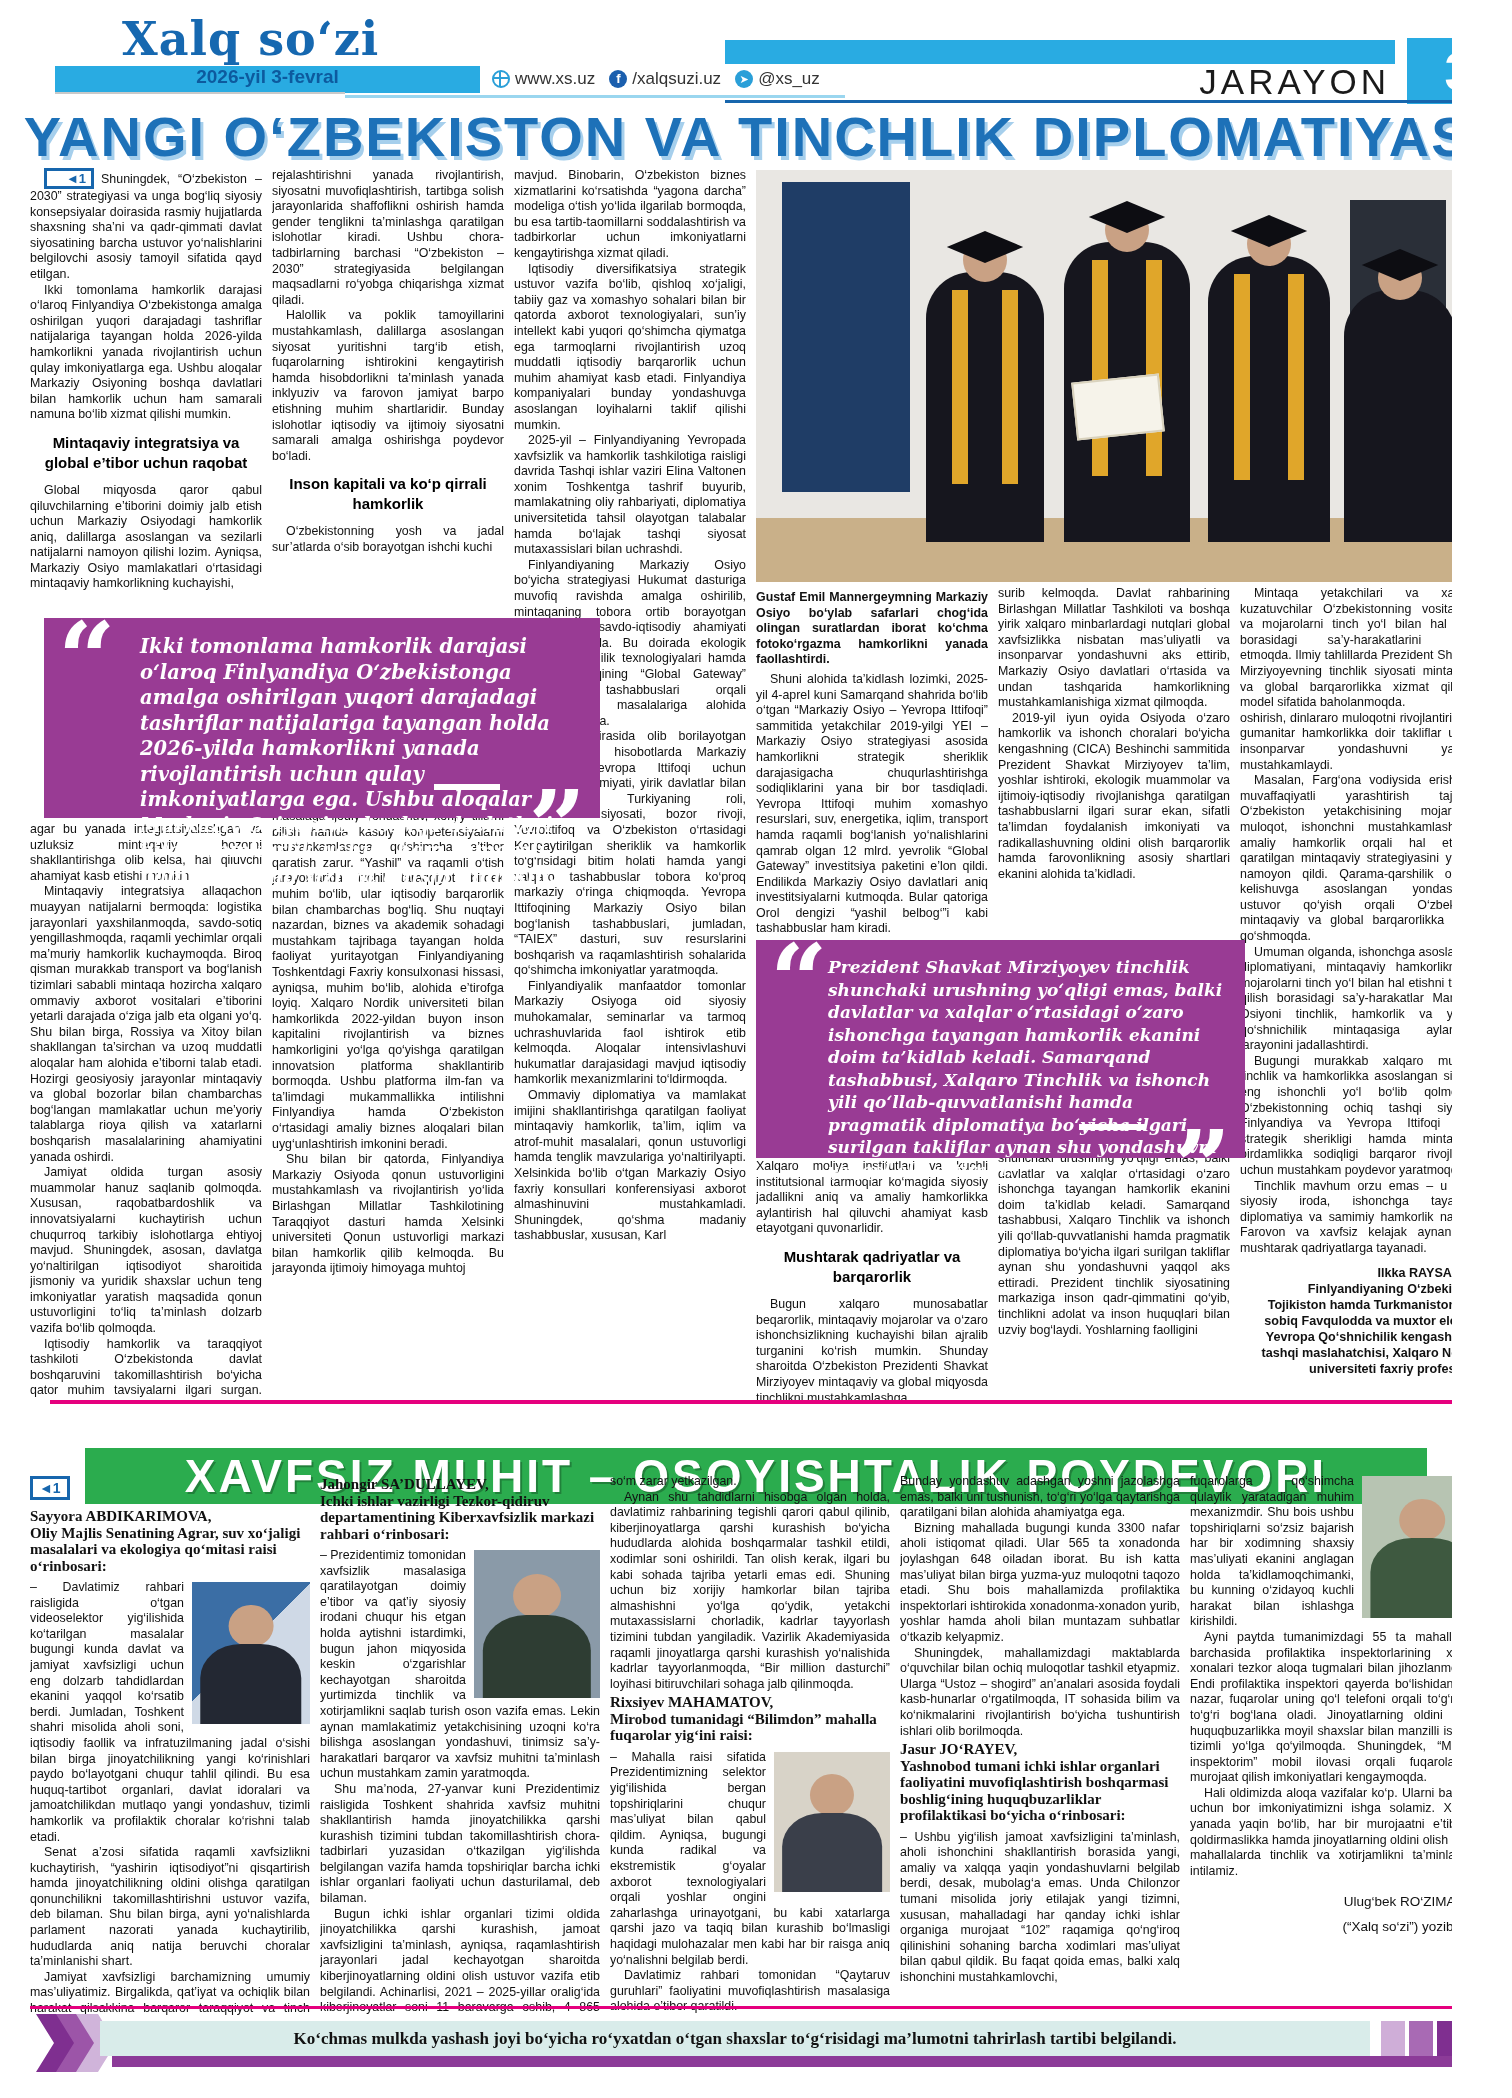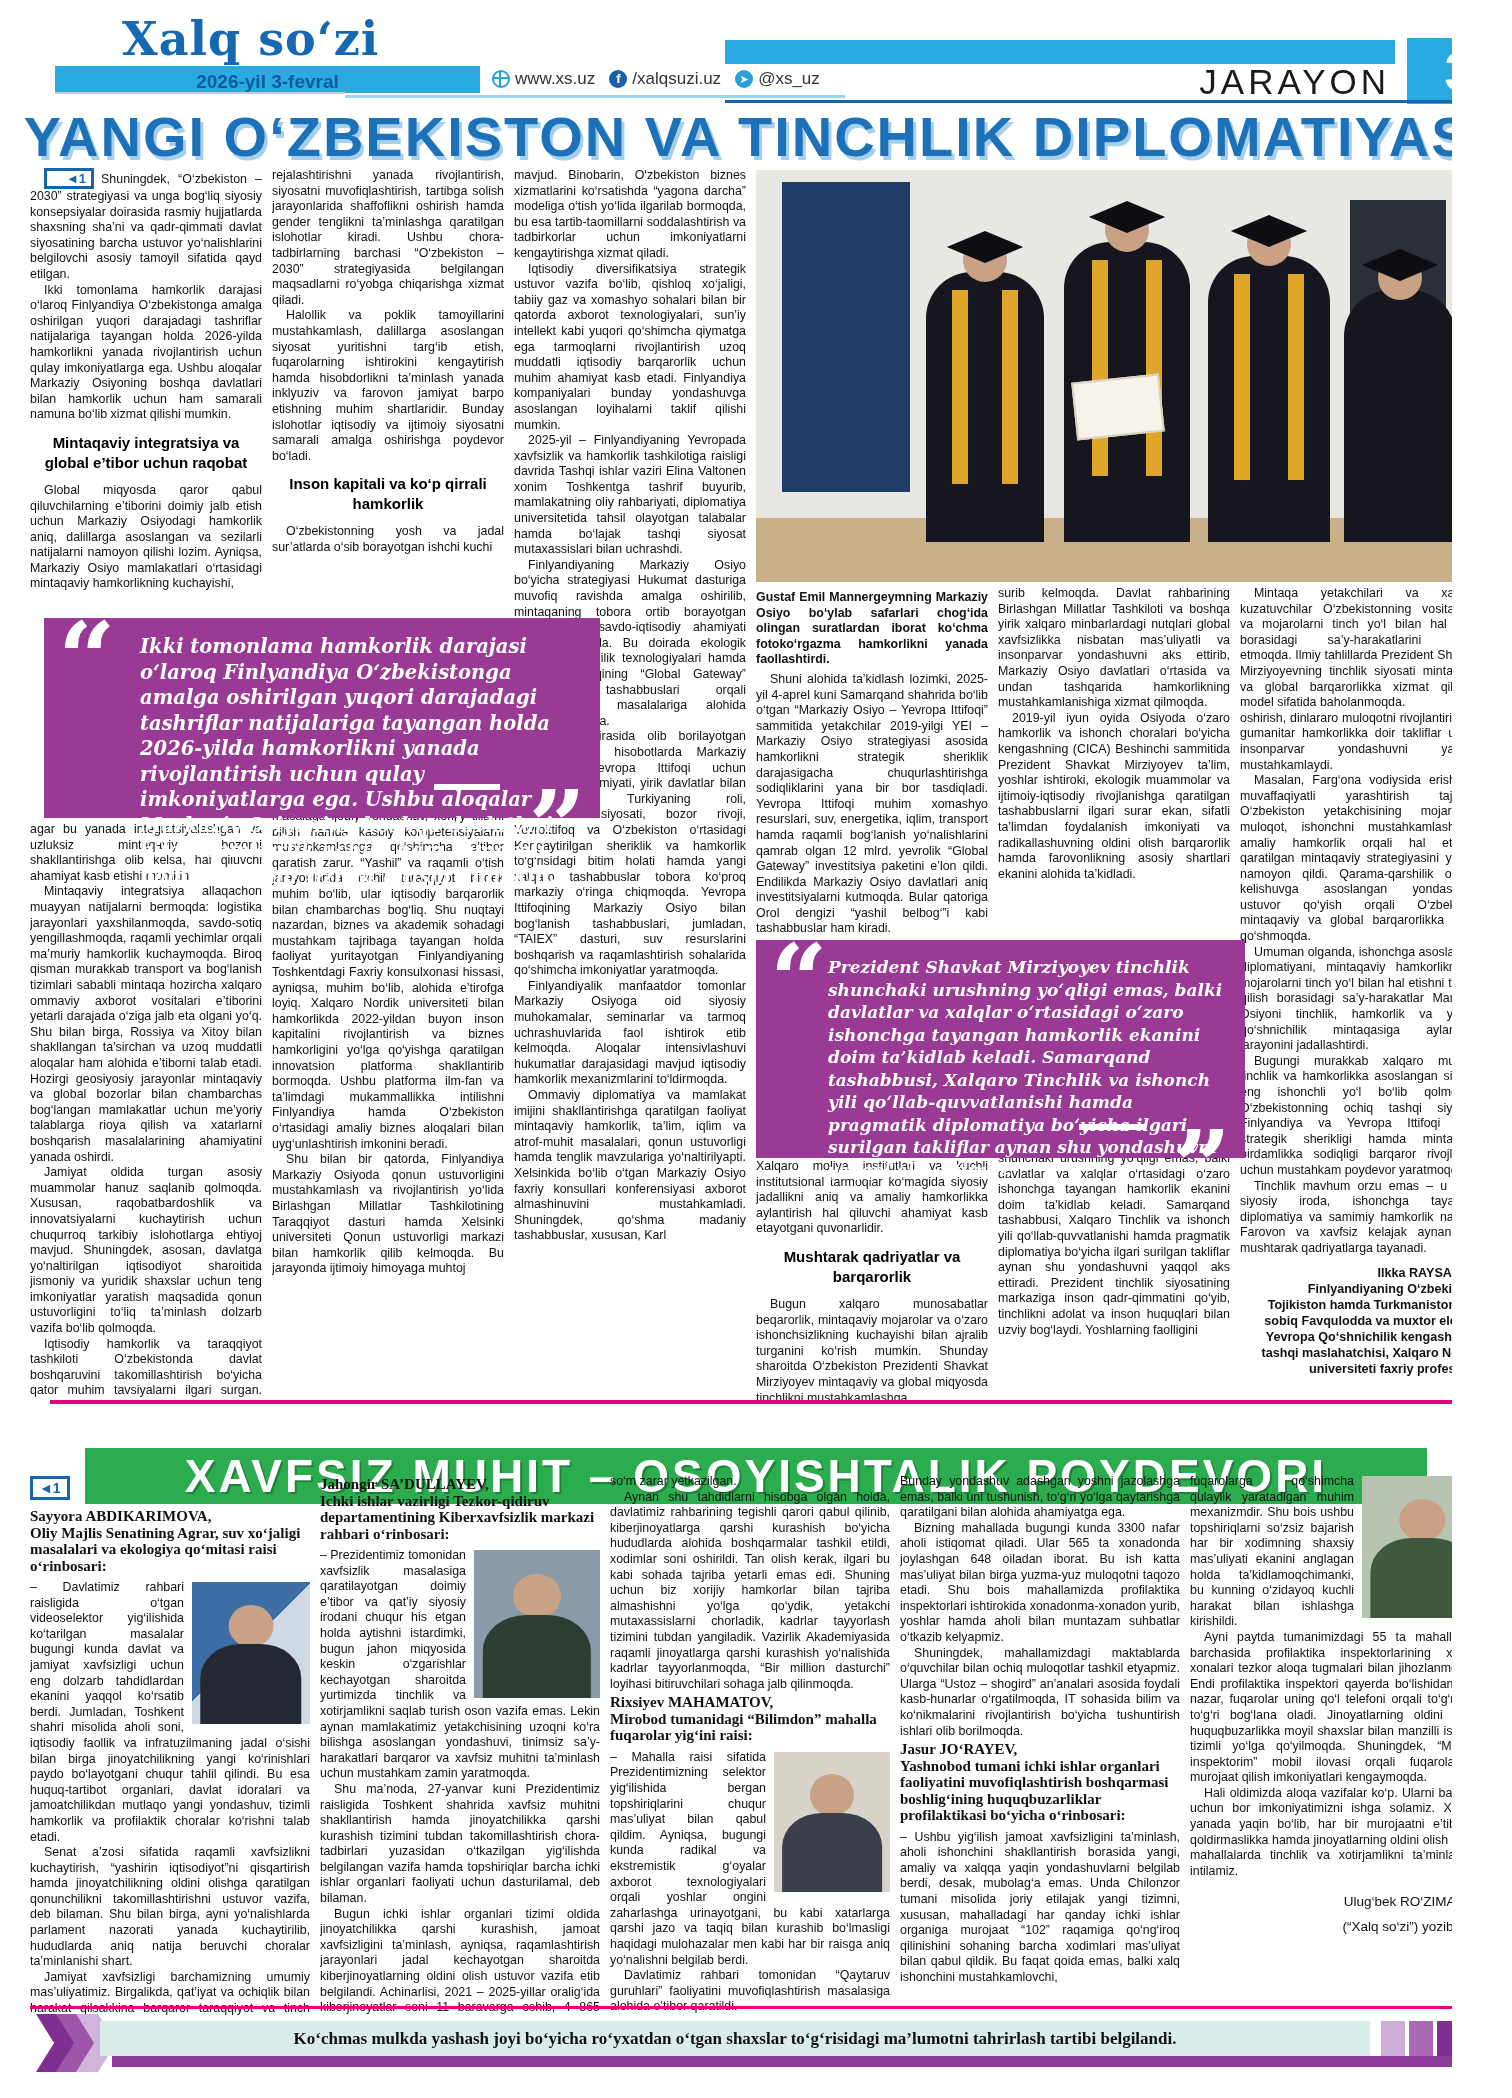--- a/index.html
+++ b/index.html
@@ -2,21 +2,21 @@
 <html><head>
 <meta charset="utf-8">
 <style>
   html,body{margin:0;padding:0;background:#fff;}
   #page{position:relative;width:1452px;height:2098px;background:#fff;overflow:hidden;
         font-family:"Liberation Sans",sans-serif;color:#111;}
   
   .logo{position:absolute;left:122px;top:12px;font-family:"DejaVu Serif",serif;
         font-weight:bold;font-size:46px;color:#1668b0;letter-spacing:1px;}
   .datebar{position:absolute;left:55px;top:66px;width:425px;height:27px;background:#29abe2;
-        display:flex;align-items:flex-end;justify-content:center;}
+        display:flex;align-items:flex-start;justify-content:center;}
   .datebar span{font-weight:bold;font-size:19px;color:#0d5a9e;}
   .socialrow{position:absolute;left:492px;top:66px;width:360px;height:26px;display:flex;
         align-items:center;gap:14px;font-size:17px;color:#333;}
   .soc{display:flex;align-items:center;gap:5px;}
   .ic{width:18px;height:18px;border-radius:50%;display:inline-block;position:relative;flex:0 0 auto;}
   .ic.globe{border:2px solid #2a9fd8;width:14px;height:14px;}
   .ic.globe:before{content:"";position:absolute;left:0;top:5px;width:14px;height:2px;background:#2a9fd8;}
   .ic.globe:after{content:"";position:absolute;left:5px;top:0;width:2px;height:14px;background:#2a9fd8;}
   .ic.fb{background:#1b5fae;color:#fff;font-weight:bold;text-align:center;line-height:18px;font-size:13px;}
   .ic.fb:before{content:"f";}

